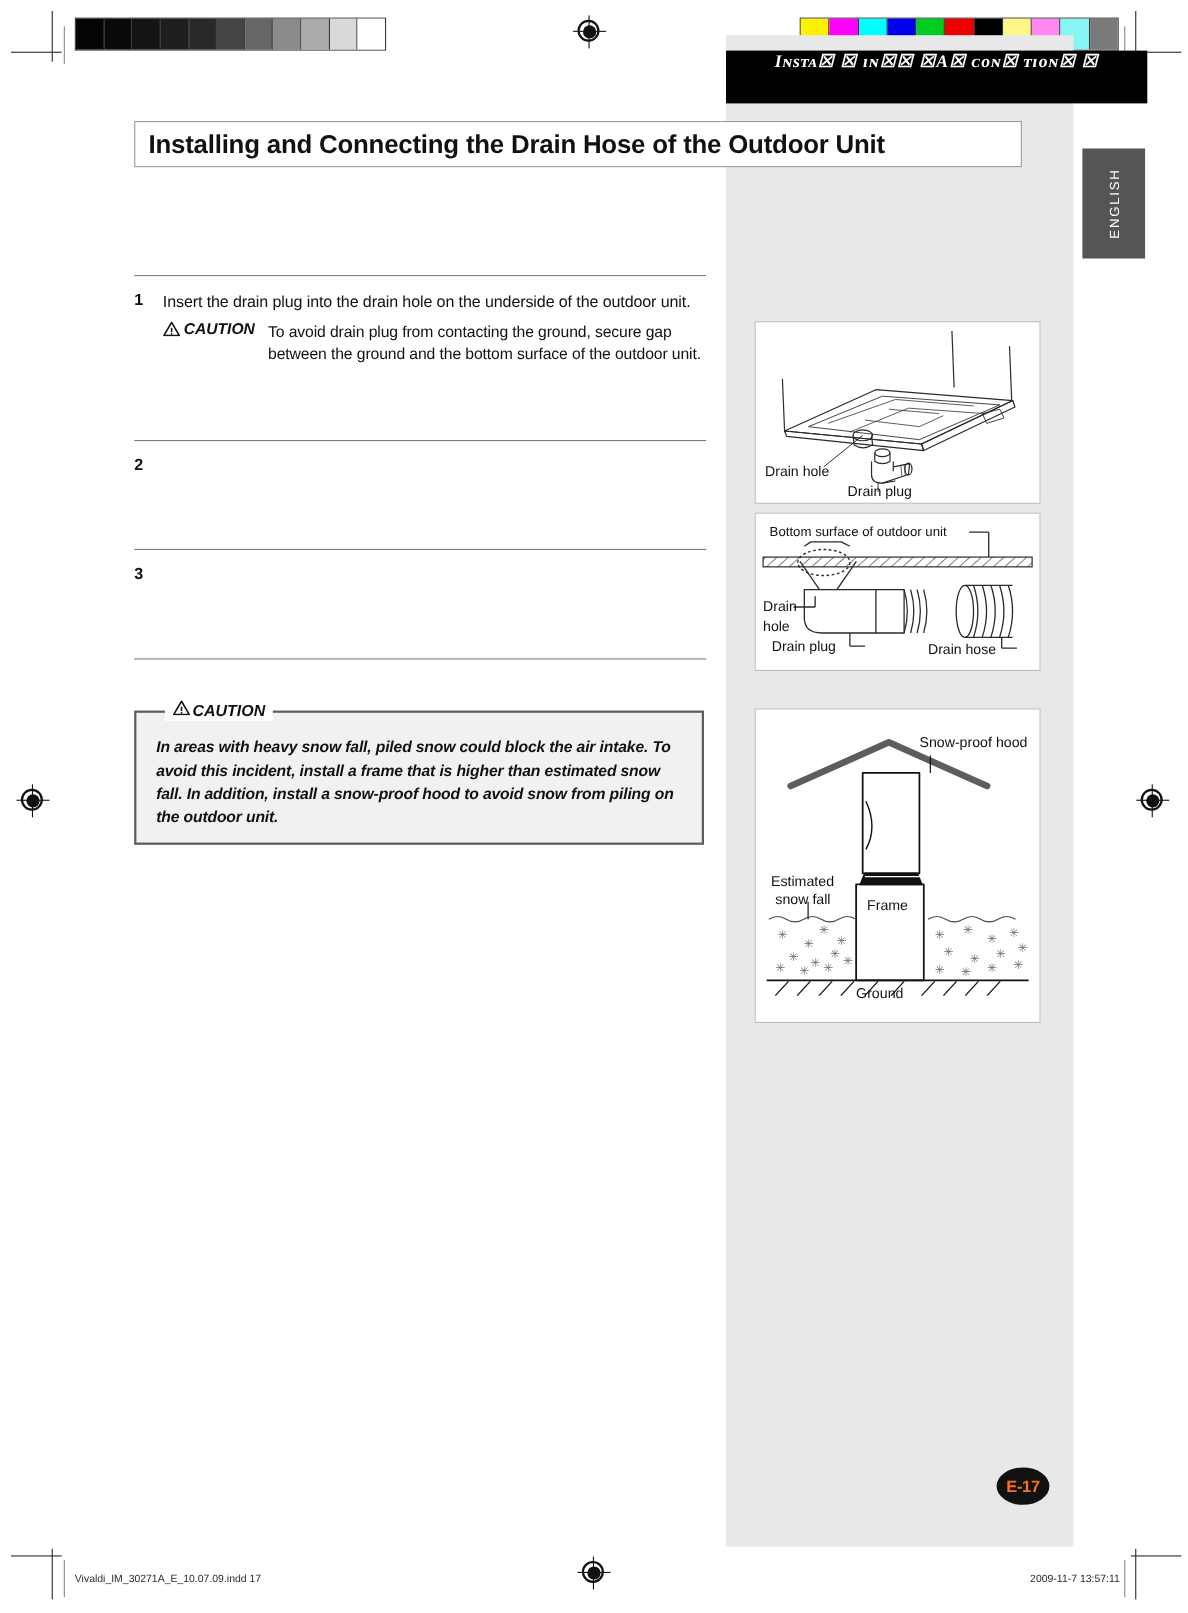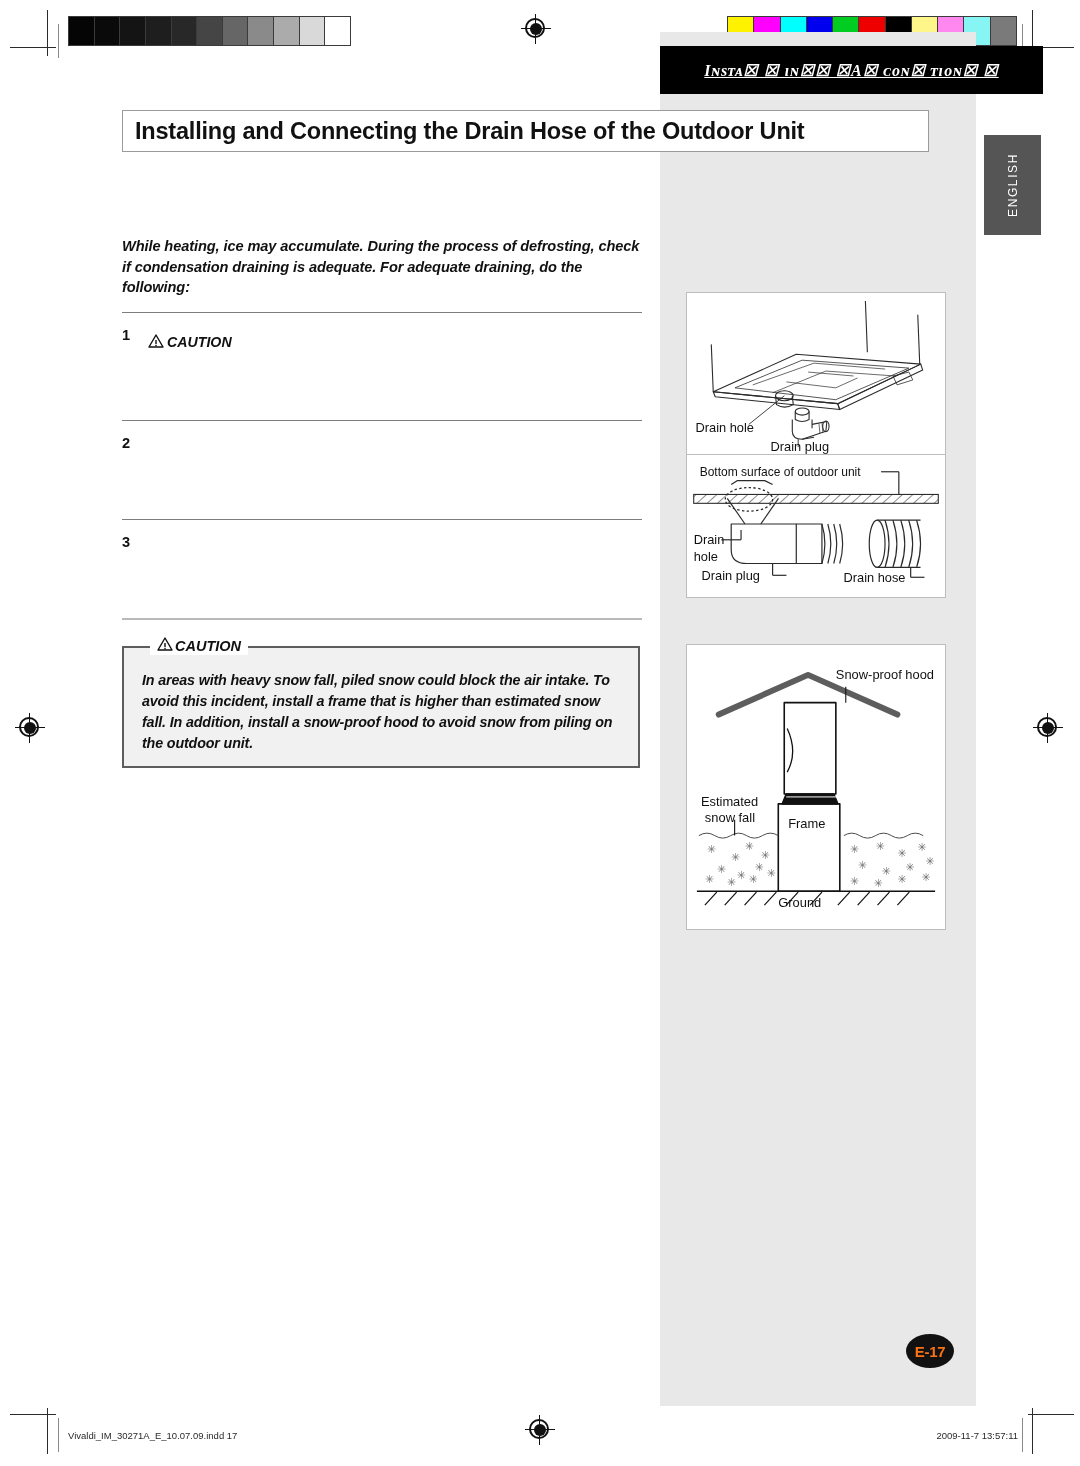--- a/index.html
+++ b/index.html
@@ -65,23 +65,21 @@
   .crop-mark { position: absolute; background: #2b2b2b; }
 
   
   #running-head {
     position: absolute;
     left: 660px; top: 46px;
     width: 383px; height: 48px;
     background: #000000;
     color: #ffffff;
     display: flex;
-    align-items: center;
     justify-content: center;
-    text-decoration: underline;
   }
   #running-head .rh-text {
     font-family: "Liberation Serif", serif;
     font-style: italic;
     font-weight: bold;
     font-size: 16px;
     letter-spacing: 1.1px;
     white-space: nowrap;
   }
 
@@ -238,21 +236,21 @@
   }
 
   
   .figure {
     position: absolute;
     background: #ffffff;
     border: 1px solid #bdbdbd;
     box-sizing: border-box;
   }
   #figure-1 { left: 686px; top: 292px; width: 260px; height: 166px; }
-  #figure-2 { left: 686px; top: 454px; width: 260px; height: 144px; }
+  #figure-2 { left: 686px; top: 466px; width: 260px; height: 144px; }
   #figure-3 { left: 686px; top: 644px; width: 260px; height: 286px; }
   .figure svg { display: block; width: 100%; height: 100%; }
   .fig-label {
     font-family: "Liberation Sans", sans-serif;
     font-size: 13px;
     fill: #111;
   }
   .fig-label.small { font-size: 12.2px; }
 
   
@@ -369,37 +367,38 @@
 <div id="language-tab">
   <span class="lang-text">ENGLISH</span>
 </div>
 
 <div id="page-title-bar">
   <span class="title-text">Installing and Connecting the Drain Hose of the Outdoor Unit</span>
 </div>
 
 <div id="text-column">
 
-  <div class="intro">While heating, ice may accumulate. During the process of defrosting, check if condensation draining is adequate.  For adequate draining, do the following:</div>
   <div class="rule dark"></div>
 
   <div class="step">
     <div class="num">1</div>
     <div class="body">
+      <div class="step-text">Insert the drain plug into the drain hole on the underside of the outdoor unit.</div>
       <div class="inline-caution">
         <div class="ic-label">
           <span class="warn-tri">
             <svg width="16" height="14" viewBox="0 0 16 14" aria-hidden="true">
               <path d="M8 1 L15 13 L1 13 Z" fill="none" stroke="#111" stroke-width="1.4" stroke-linejoin="round"></path>
               <rect x="7.3" y="6" width="1.4" height="4" fill="#111"></rect>
               <rect x="7.3" y="10.8" width="1.4" height="1.4" fill="#111"></rect>
             </svg>
           </span>
           <span class="ic-word">CAUTION</span>
         </div>
+        <div class="ic-text">To avoid drain plug from contacting the ground, secure gap between the ground and the bottom surface of the outdoor unit.</div>
       </div>
     </div>
   </div>
   <div class="step-spacer-a"></div>
   <div class="rule dark"></div>
 
   <div class="step">
     <div class="num">2</div>
   </div>
   <div class="step-spacer-b"></div>

